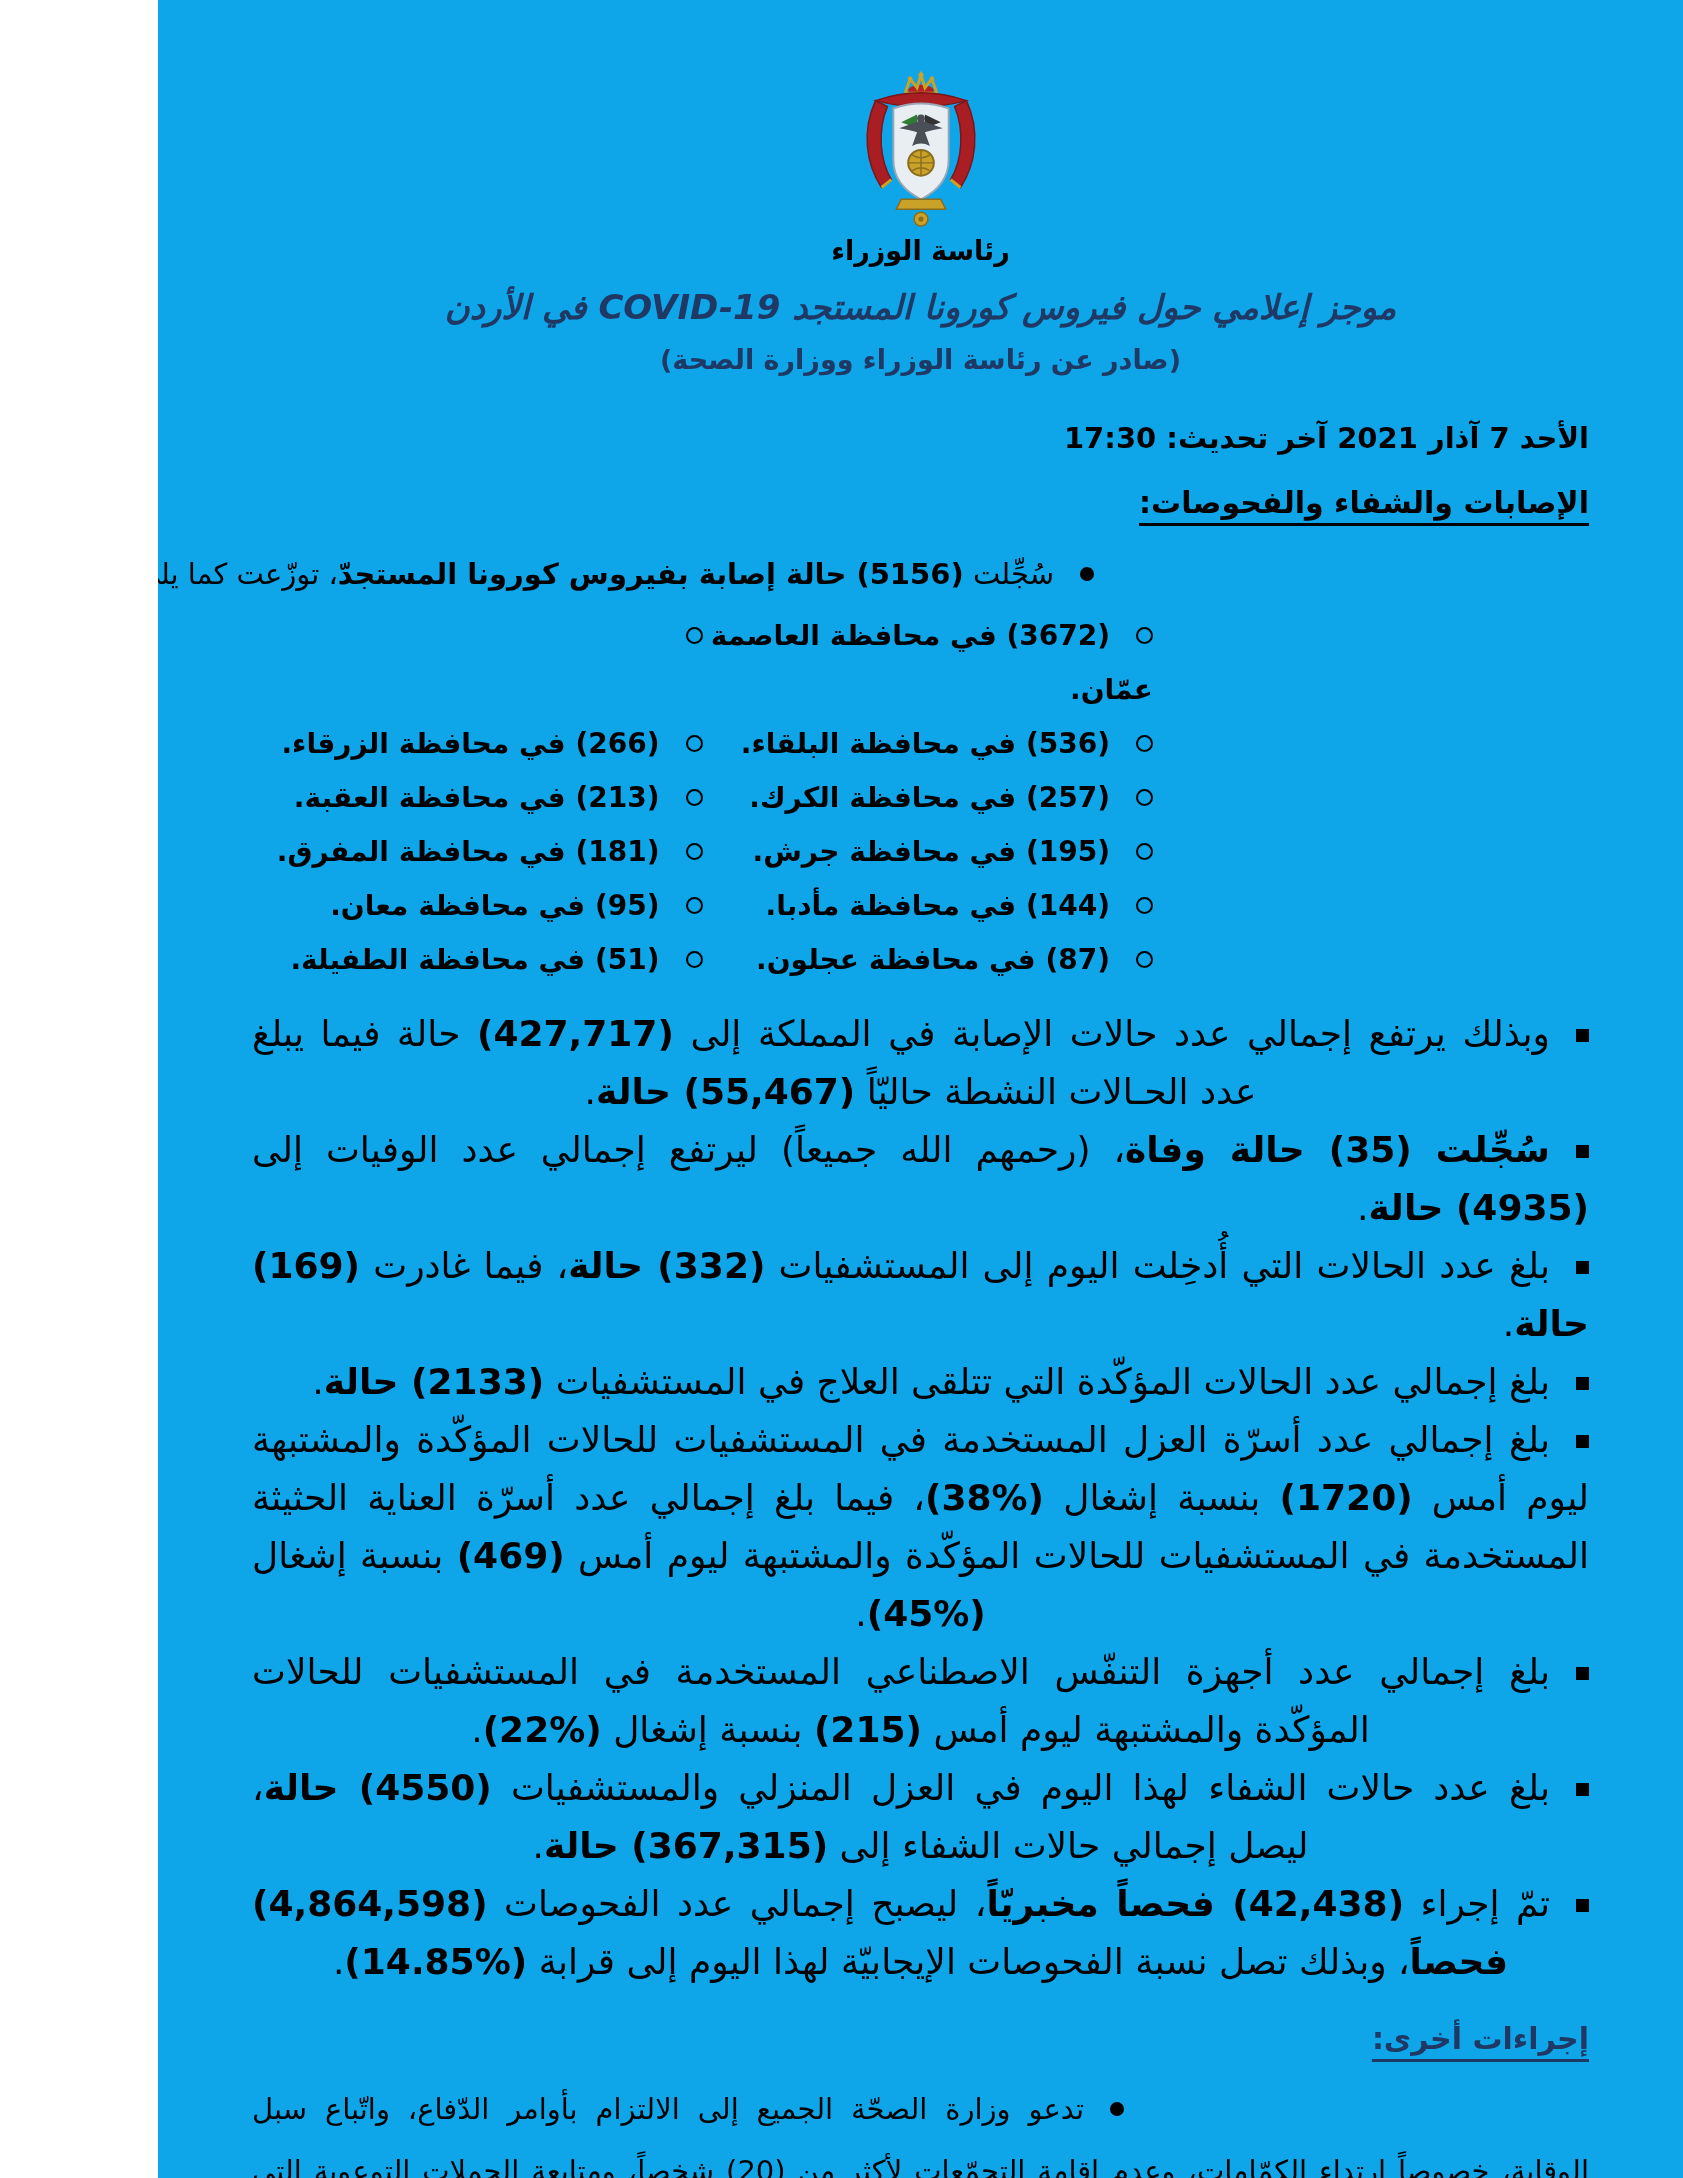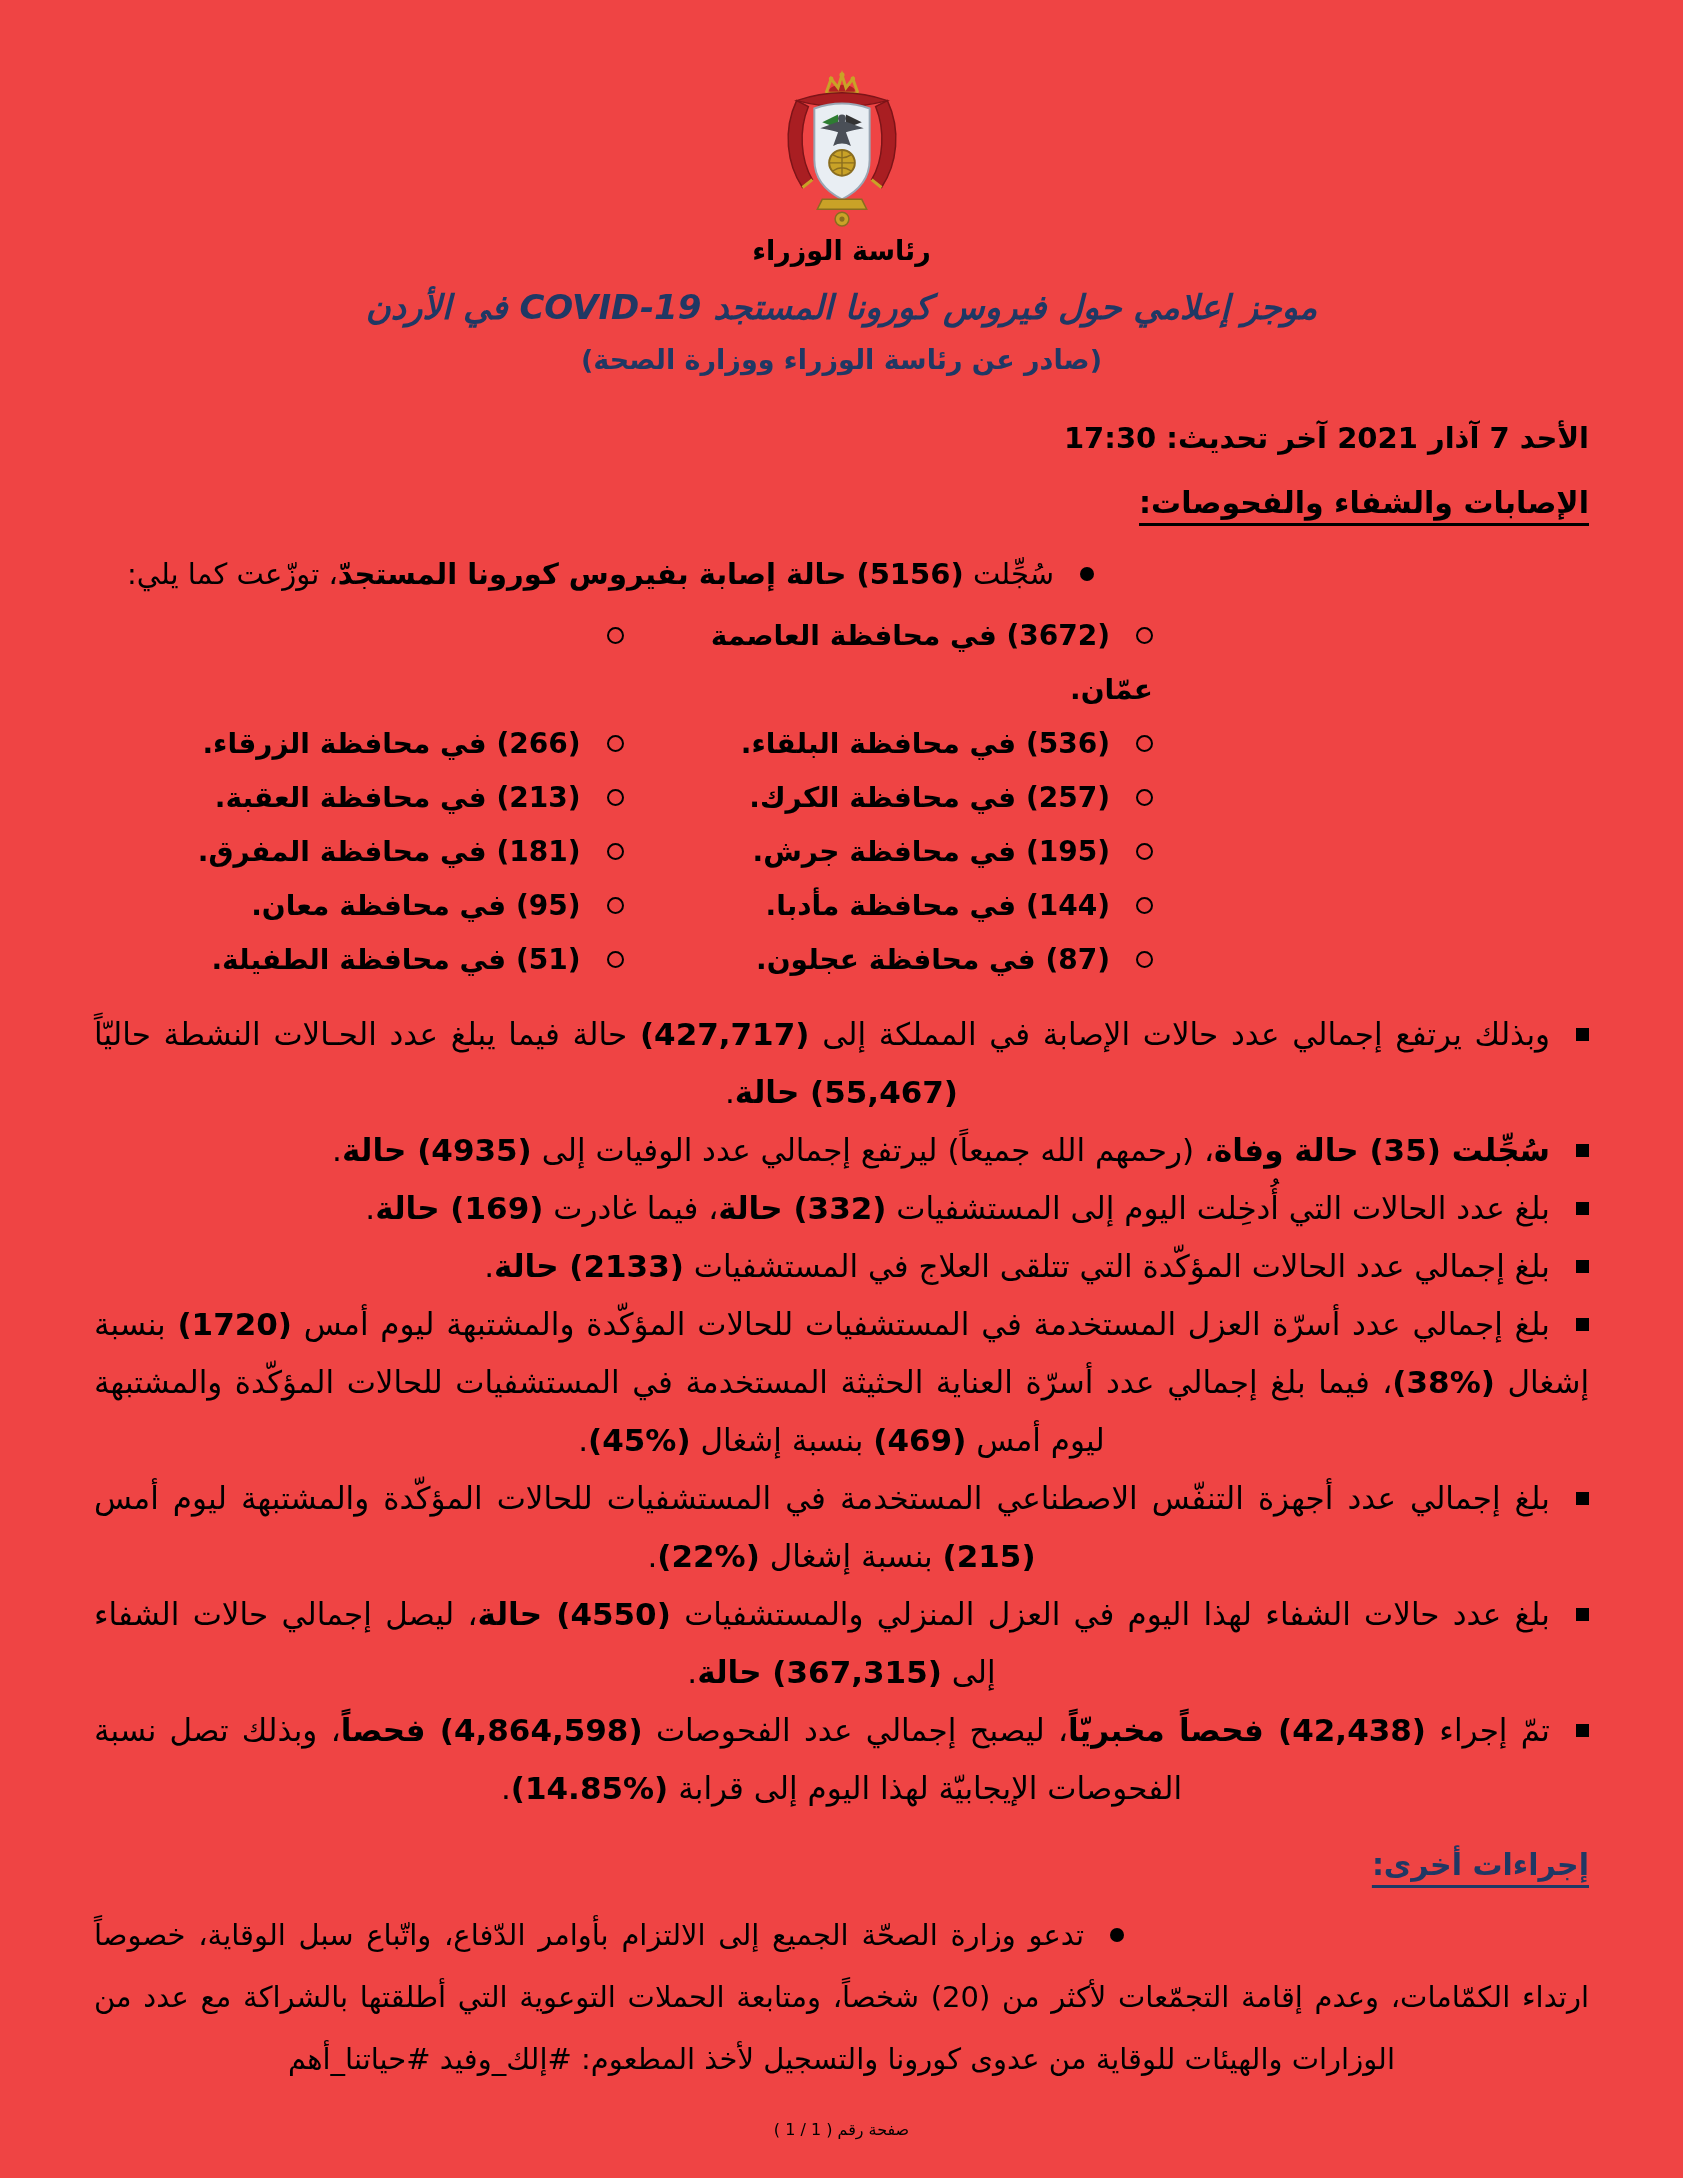--- a/index.html
+++ b/index.html
@@ -1,17 +1,17 @@
 <!DOCTYPE html>
 <html dir="rtl" lang="ar" style="--navy: #203864;"><head>
 <meta charset="utf-8">
 <style>
   html, body { margin:0; padding:0; background:#ffffff; }
   body { width:1683px; height:2178px; font-family:"DejaVu Sans", sans-serif; color:#000; direction:rtl; }
-  .page { position:relative; width:1683px; height:2178px; background:#ef4444; overflow:hidden; }
+  .page { position:relative; width:1525px; height:2178px; background:#0ea5e9; overflow:hidden; }
   .content { padding:0 94px; }
 
   .b { font-weight:700; }
 
   .emblem-wrap { text-align:center; padding-top:69px; }
   .emblem-wrap svg { display:inline-block; }
   .emblem-caption { text-align:center; font-size:27px; font-weight:700; margin-top:2px; }
 
   .doc-title { text-align:center; font-size:34px; font-weight:700; color:var(--navy,#203864); margin-top:20px; line-height:42px;font-style:italic; }
   .doc-subtitle { text-align:center; font-size:27px; font-weight:700; color:var(--navy,#203864); margin-top:16px; }
@@ -27,21 +27,21 @@
   .mk-sq  { width:13px; height:13px; background:#000; vertical-align:4px; }
   .mk-o   { width:13px; height:13px; border:2.5px solid #000; border-radius:50%; background:transparent; vertical-align:1px; }
 
   .intro { margin:26px 0 0 0; font-size:29px; line-height:57px; white-space:nowrap; text-indent:495px; }
 
   .gov { margin-top:6px; }
   .gov-row { display:flex; direction:rtl; padding-right:436px; line-height:54px; font-size:28px; font-weight:700; }
   .gov-cell { width:50%; text-align:right; }
 
   .stats { margin-top:18px; }
-  .stat { margin:0; font-size:31px; line-height:58px; text-align:justify; }
+  .stat { margin:0; font-size:36px; line-height:58px; text-align:justify; }
   .center-last { text-align-last:center; }
 
   .proc { margin:22px 0 0 0; font-size:29px; line-height:62px; text-align:justify; text-align-last:center; text-indent:465px; }
 
   .footer { text-align:center; font-size:16px; margin-top:30px; }
 </style>
 </head>
 <body>
 
 <div class="page">

